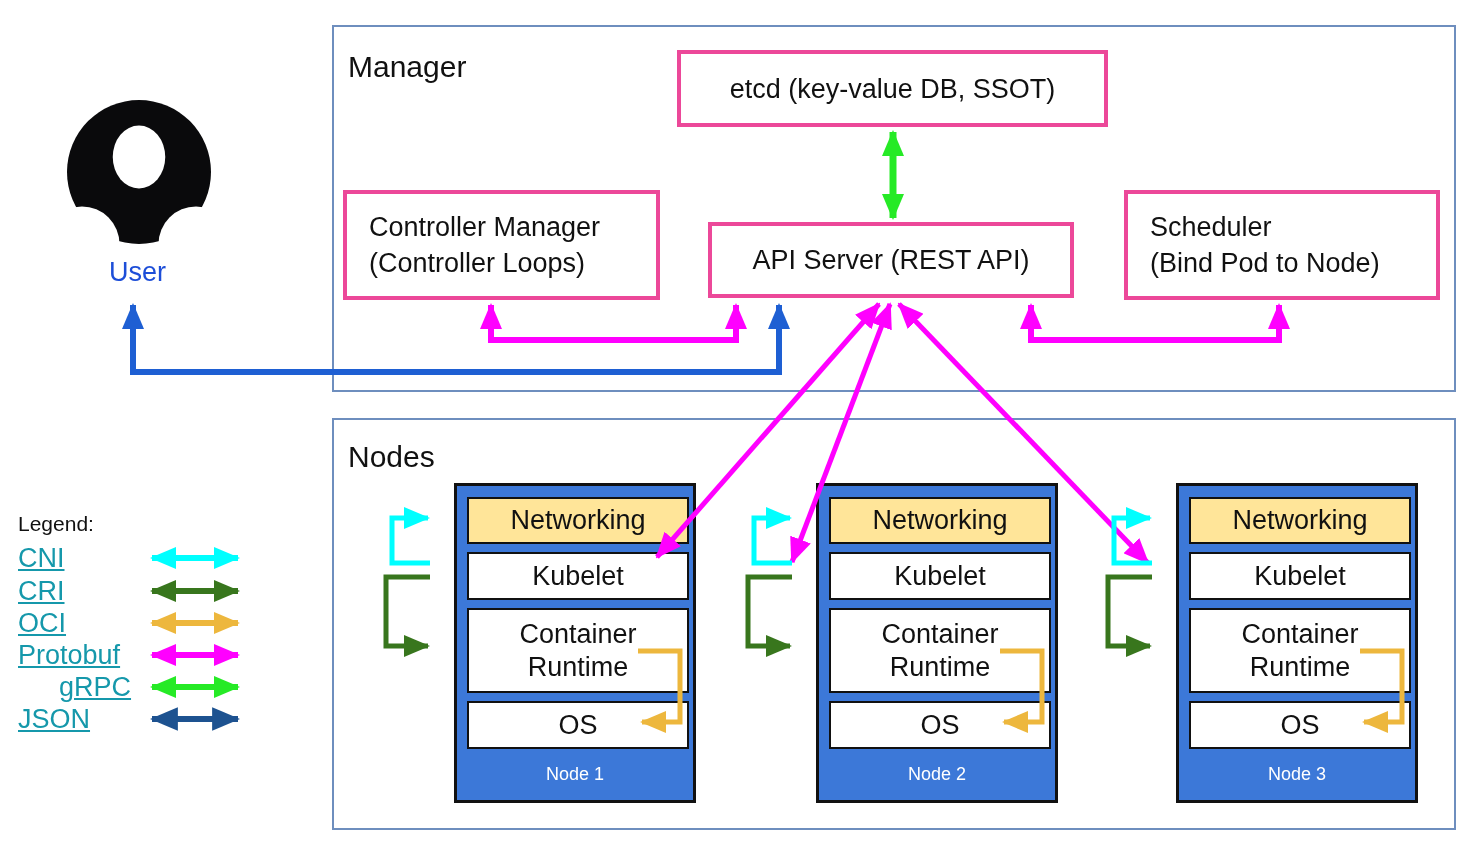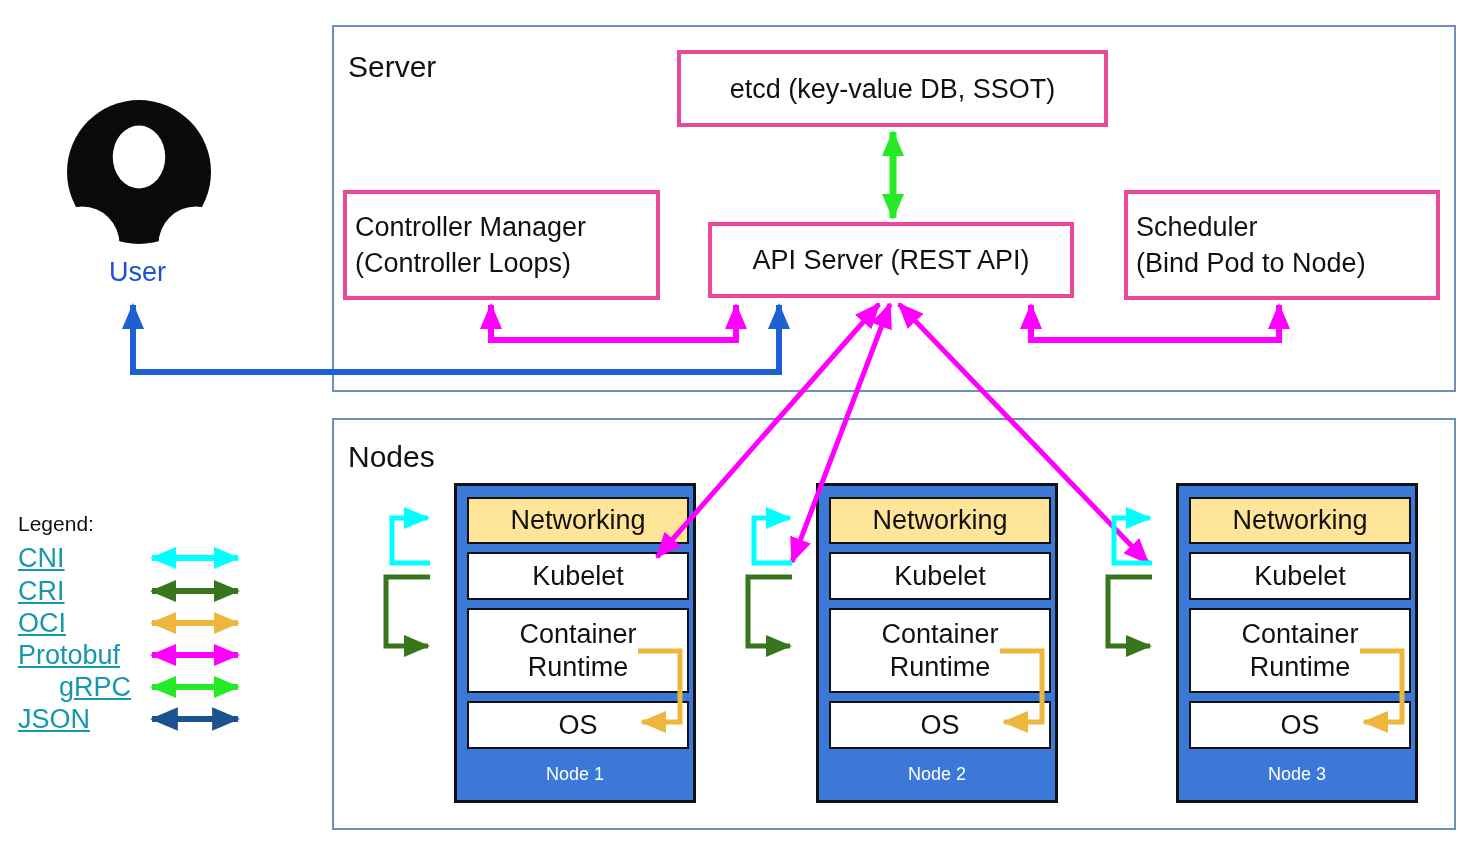--- a/index.html
+++ b/index.html
@@ -12,21 +12,21 @@
   }
   .section-title{
     position:absolute;font-size:30px;color:#111111;white-space:nowrap;
   }
   .obox{
     position:absolute;border:4px solid #ec4899;background:#ffffff;box-sizing:border-box;
     display:flex;flex-direction:column;justify-content:center;color:#111111;
     font-size:27px;line-height:36px;z-index:2;
   }
   .obox.center{align-items:center;text-align:center;}
-  .obox.left{padding-left:8px;}
+  .obox.left{padding-left:22px;}
   .node{
     position:absolute;background:#3C78D8;border:3px solid #111111;box-sizing:border-box;z-index:2;margin-left:36px;
   }
   .layer{
     position:absolute;left:10px;width:222px;background:#ffffff;border:2px solid #111111;
     box-sizing:border-box;display:flex;align-items:center;justify-content:center;
     text-align:center;font-size:27px;line-height:33px;color:#111111;
   }
   .layer.networking{background:#FFE599;}
   .node-name{
@@ -44,21 +44,21 @@
   }
   #arrows{position:absolute;left:0;top:0;z-index:5;pointer-events:none;}
   #avatar{position:absolute;left:64px;top:96px;z-index:1;}
 </style>
 </head>
 <body>
 
 <div id="stage">
 
   <div class="section" style="left:332px;top:25px;width:1124px;height:367px;"></div>
-  <div class="section-title" style="left:348px;top:50px;">Server</div>
+  <div class="section-title" style="left:348px;top:50px;">Manager</div>
 
   <div class="obox center" style="left:677px;top:50px;width:431px;height:77px;">
     <span>etcd (key-value DB, SSOT)</span>
   </div>
 
   <div class="obox left" style="left:343px;top:190px;width:317px;height:110px;">
     <span>Controller Manager</span>
     <span>(Controller Loops)</span>
   </div>
 

